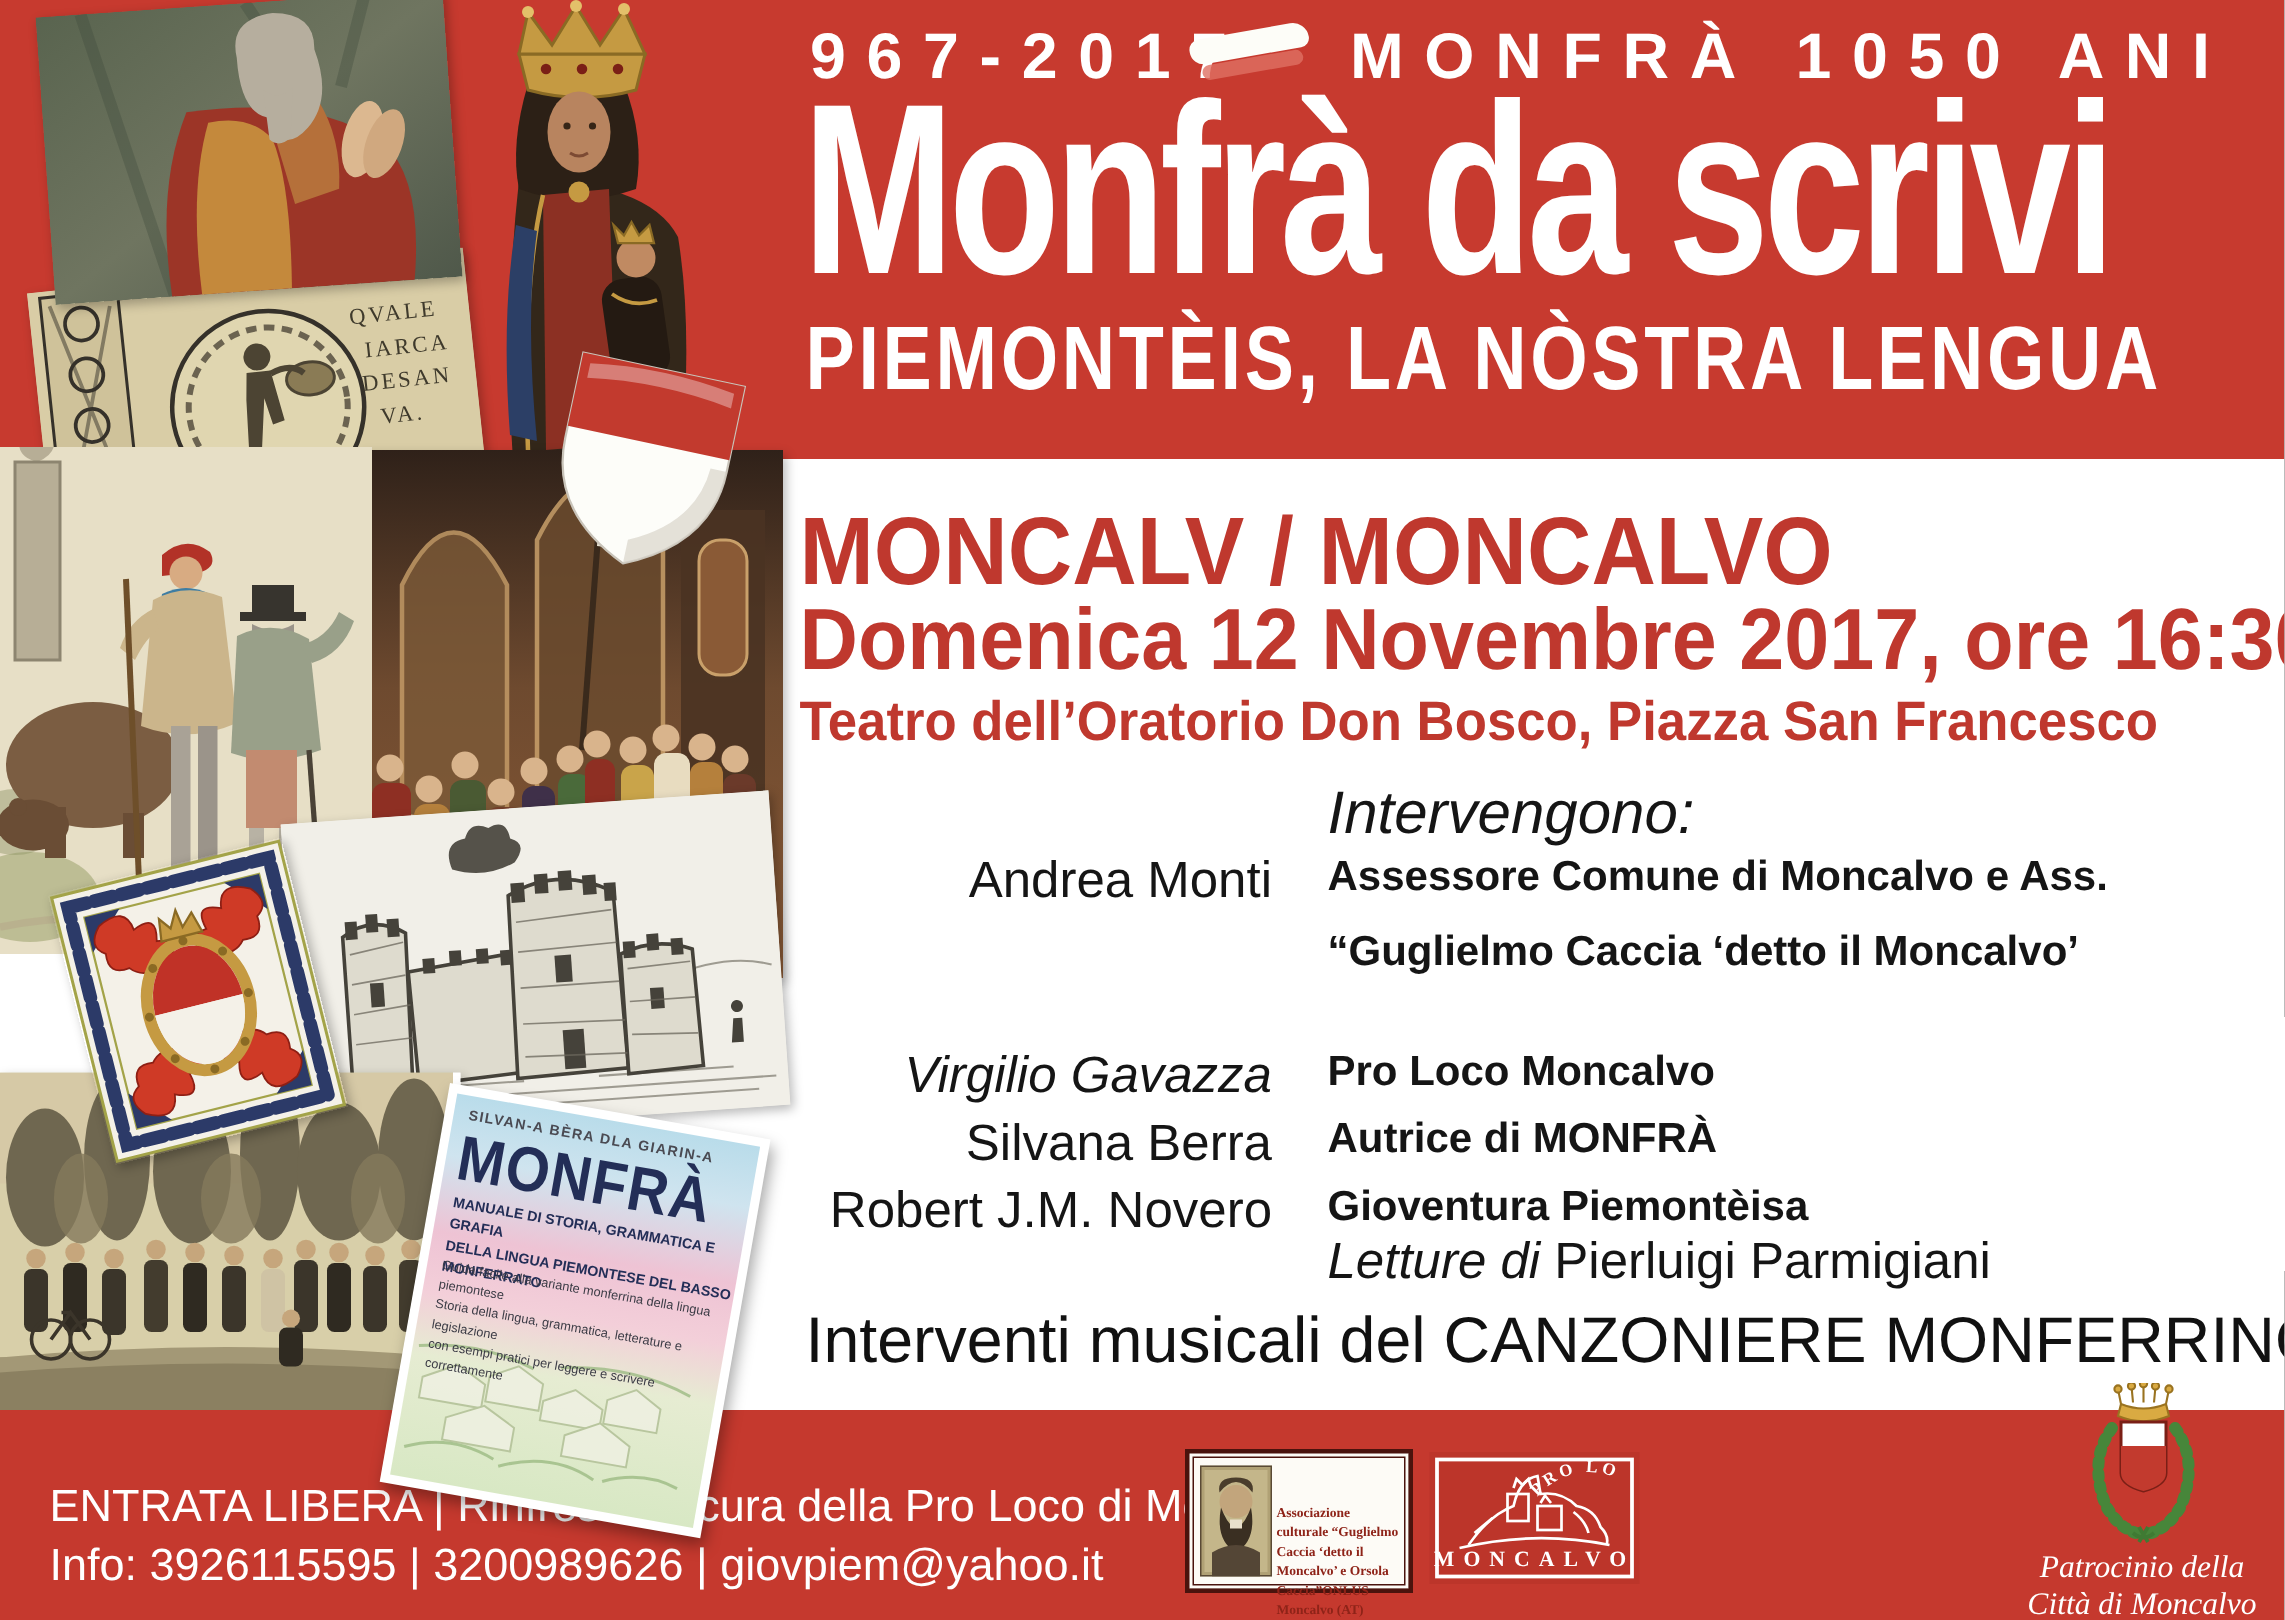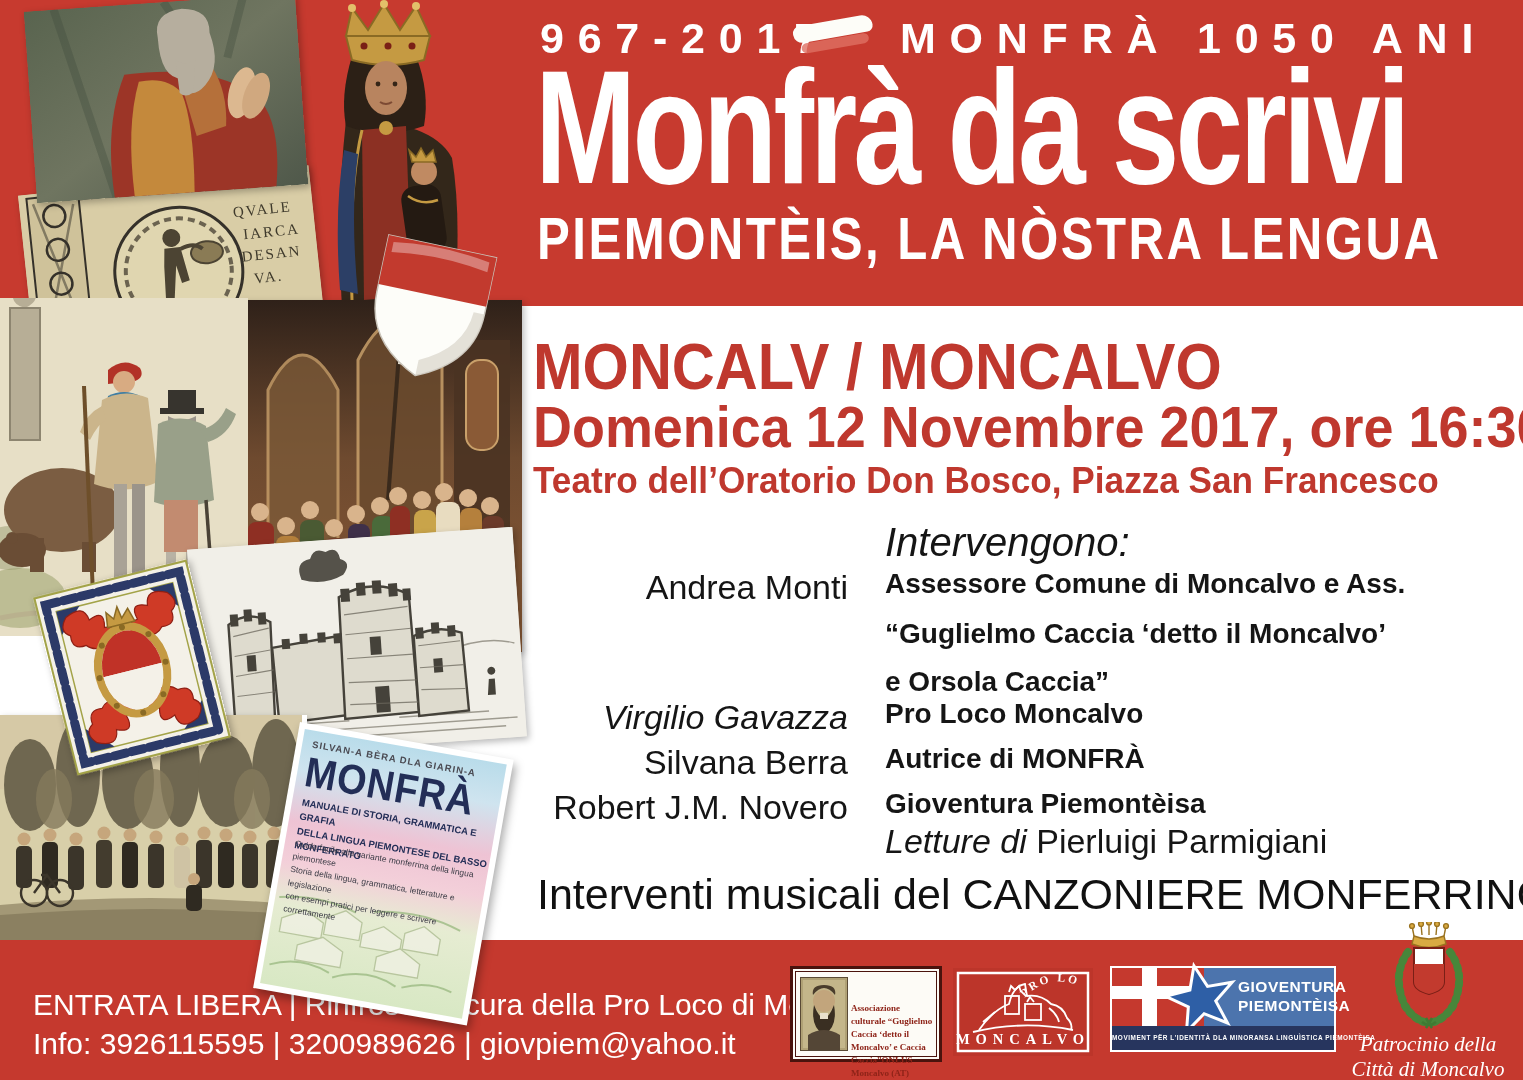--- a/index.html
+++ b/index.html
@@ -98,21 +98,20 @@
 
   <div class="abs t-city">MONCALV / MONCALVO</div>
   <div class="abs t-date">Domenica 12 Novembre 2017, ore 16:30</div>
   <div class="abs t-venue">Teatro dell’Oratorio Don Bosco, Piazza San Francesco</div>
 
   <div class="abs t-heading">Intervengono:</div>
 
   <div class="abs name" style="top:568px;">Andrea Monti</div>
   <div class="abs role" style="top:568px;">Assessore Comune di Moncalvo e Ass.</div>
   <div class="abs role" style="top:618px;">“Guglielmo Caccia ‘detto il Moncalvo’</div>
-  <div class="abs role" style="top:666px;">e Orsola Caccia”</div>
 
   <div class="abs name" style="top:698px;font-style:italic;">Virgilio Gavazza</div>
   <div class="abs name" style="top:743px;">Silvana Berra</div>
 
   <div class="abs role" style="top:698px;">Pro Loco Moncalvo</div>
   <div class="abs role" style="top:743px;">Autrice di MONFRÀ</div>
 
   <div class="abs name" style="top:788px;">Robert J.M. Novero</div>
   <div class="abs role" style="top:788px;">Gioventura Piemontèisa</div>
 
@@ -499,21 +498,21 @@
       <circle cx="24" cy="24" r="11" fill="#c2a57c"></circle>
       <path d="M14,28 q10,26 20,0 q4,22 -10,30 q-14,-8 -10,-30 z" fill="#3a2f22"></path>
       <path d="M13,18 q11,-14 22,0 q2,-10 -11,-10 q-13,0 -11,10 z" fill="#4a3d2c"></path>
       <path d="M8,58 q16,-10 32,0 l0,16 l-32,0 z" fill="#544636"></path>
       <rect x="20" y="36" width="8" height="6" fill="#e8e0cc"></rect>
     </svg>
     <div class="assoc-txt">
       <div>Associazione</div>
       <div>culturale “Guglielmo</div>
       <div>Caccia ‘detto il</div>
-      <div>Moncalvo’ e Caccia</div>
+      <div>Moncalvo’ e Orsola</div>
       <div>Caccia”ONLUS</div>
       <div>Moncalvo (AT)</div>
     </div>
   </div>
 
   <div class="abs proloco">
     <svg width="140" height="88" viewBox="0 0 140 88">
       <rect x="5" y="5" width="130" height="78" fill="none" stroke="#ffffff" stroke-width="2.5"></rect>
       <g stroke="#ffffff" stroke-width="1.8" fill="none">
         <path d="M26,62 q14,-20 30,-26 q4,-18 16,-20 l2,12 q14,-2 24,8 q12,2 16,14 q6,6 4,12"></path>
@@ -523,34 +522,20 @@
         <path d="M56,24 l2,-6 l4,4 l4,-4 l2,6 M74,34 l3,-5 l4,5"></path>
       </g>
       <path id="plarc" d="M 72 30 A 44 44 0 0 1 126 18" fill="none"></path>
       <text font-size="11.5" fill="#ffffff" font-family="Liberation Serif,serif" font-weight="bold" letter-spacing="2.5">
         <textPath href="#plarc">PRO LOCO</textPath>
       </text>
       <text x="70" y="76" text-anchor="middle" font-size="14.5" letter-spacing="6" font-family="Liberation Serif,serif" font-weight="bold" fill="#ffffff">MONCALVO</text>
     </svg>
   </div>
 
-  <div class="abs gio">
-    <div class="gio-flag">
-      <div class="v"></div>
-      <div class="h"></div>
-    </div>
-    <svg class="gio-star" viewBox="0 0 74 74">
-      <polygon points="37,3 46,26 71,27 51,42 58,66 37,52 16,66 23,42 3,27 28,26" fill="#2e5fa6" stroke="#ffffff" stroke-width="3" transform="rotate(-12 37 37)"></polygon>
-    </svg>
-    <div class="gio-name">
-      <div>GIOVENTURA</div>
-      <div>PIEMONTÈISA</div>
-    </div>
-    <div class="gio-strip">MOVIMENT PËR L'IDENTITÀ DLA MINORANSA LINGUÌSTICA PIEMONTÈISA</div>
-  </div>
 
   <div class="abs crest">
     <svg width="90" height="112" viewBox="0 0 90 112">
       <g fill="#d9aa42" stroke="#9a7320" stroke-width="1.4">
         <path d="M28,22 q17,7 34,0 l-2,-8 q-15,6 -30,0 z"></path>
         <line x1="30" y1="14" x2="28" y2="4"></line>
           <line x1="38" y1="13" x2="37" y2="2"></line>
           <line x1="45" y1="13" x2="45" y2="0"></line>
           <line x1="52" y1="13" x2="53" y2="2"></line>
           <line x1="60" y1="14" x2="62" y2="4"></line>

